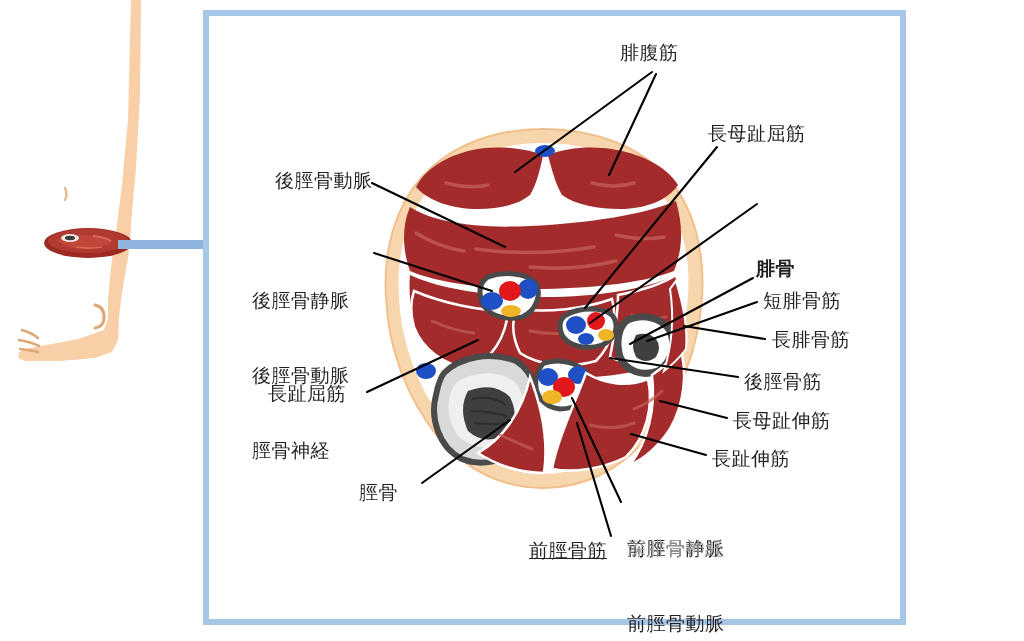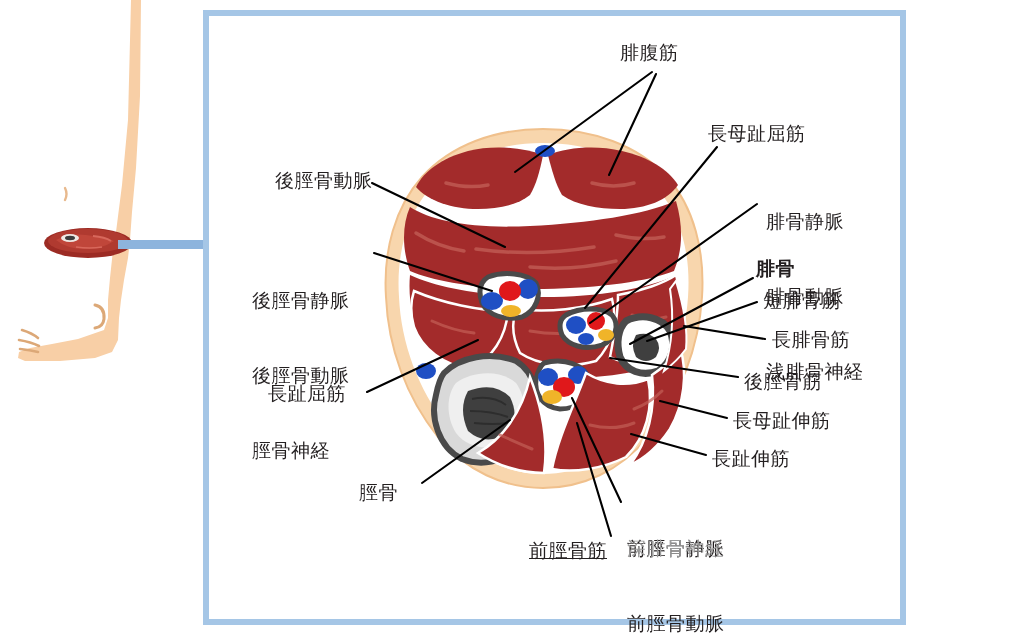--- a/index.html
+++ b/index.html
@@ -267,25 +267,20 @@
       <path d="M621,502 L572,398"></path>
     </g>
   </svg>
 
   <div class="label" style="left:620px; top:40px;">腓腹筋</div>
 
   <div class="label" style="left:275px; top:168px;">後脛骨動脈</div>
 
   <div class="label" style="left:708px; top:121px;">長母趾屈筋</div>
 
-  <div class="label" style="left:766px; top:159px;">
-    <span class="lbl-line">腓骨静脈</span>
-    <span class="lbl-line">腓骨動脈</span>
-    <span class="lbl-line">浅腓骨神経</span>
-  </div>
 
   <div class="label" style="left:252px; top:238px;">
     <span class="lbl-line">後脛骨静脈</span>
     <span class="lbl-line">後脛骨動脈</span>
     <span class="lbl-line">脛骨神経</span>
   </div>
 
   <div class="label" style="left:756px; top:256px;font-weight:bold;">腓骨</div>
 
   <div class="label" style="left:763px; top:288px;">短腓骨筋</div>

